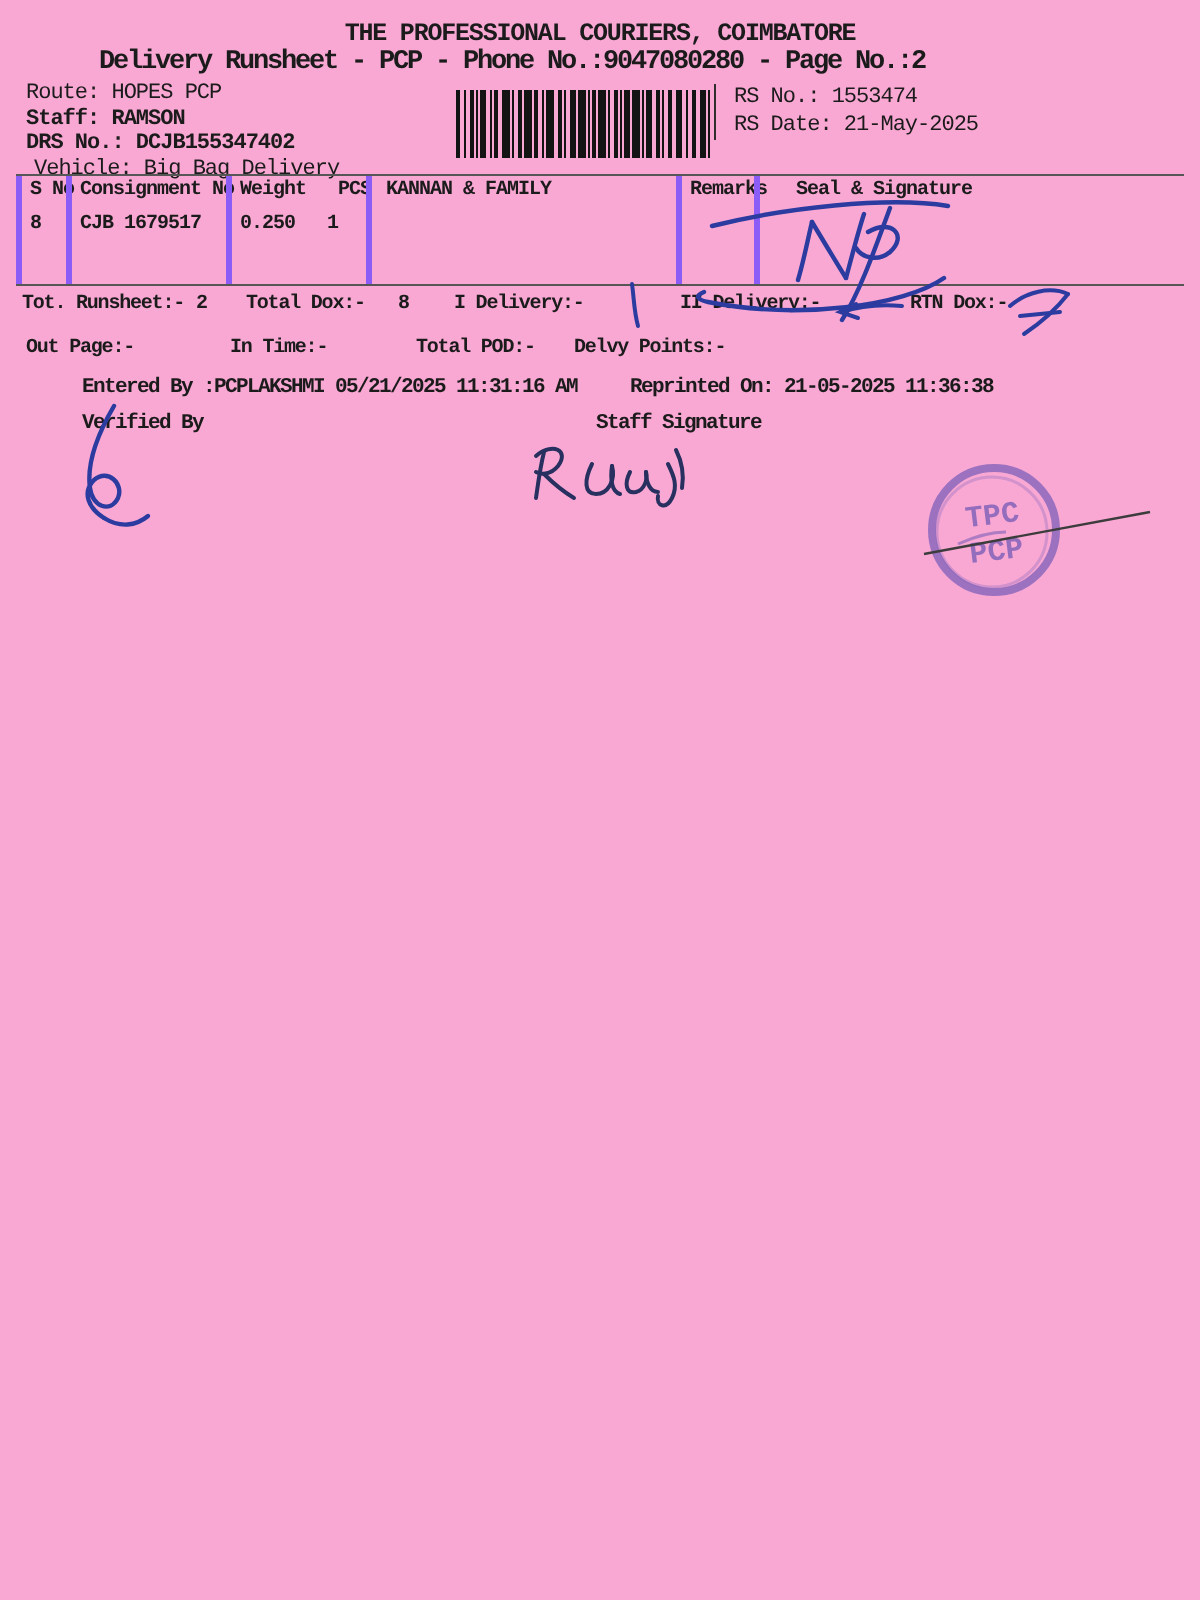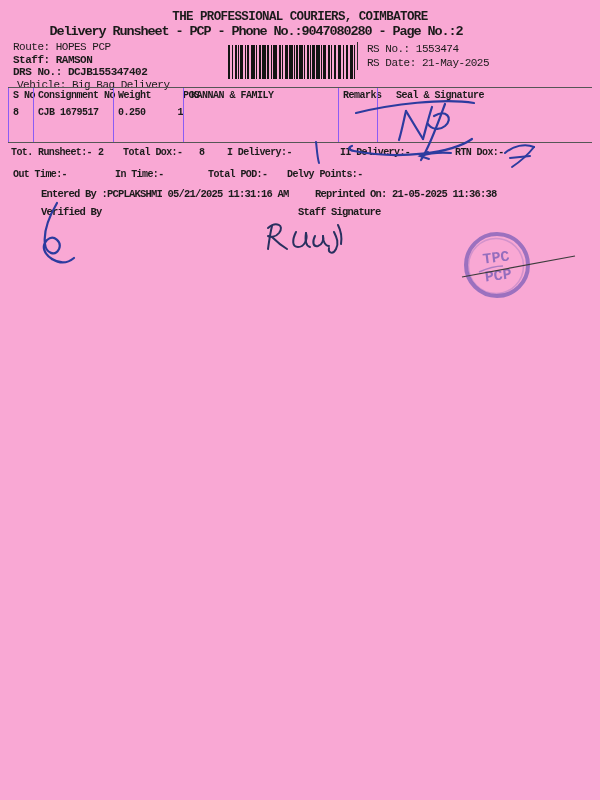--- a/index.html
+++ b/index.html
@@ -9,26 +9,26 @@
   .b{font-weight:bold;}
   .title1{top:10px;left:0;width:600px;text-align:center;font-size:12.5px;font-weight:bold;letter-spacing:-0.6px;}
   .title2{top:24px;left:0;width:512px;text-align:center;font-size:13.5px;font-weight:bold;letter-spacing:-1.1px;}
   .infoline{font-size:11px;letter-spacing:-0.5px;}
   .rs-block{position:absolute;left:357px;top:42px;border-left:1.5px solid #2e2e2e;padding-left:9px;}
   .rs-block div{font-size:11px;letter-spacing:-0.5px;line-height:14px;}
   
   .sheet-table{position:absolute;left:8px;top:87px;width:584px;height:56px;
                border-top:1.5px solid #565656;border-bottom:1.5px solid #565656;
                display:flex;box-sizing:border-box;}
-  .col{border-left:1px solid #8b5cf6;box-sizing:border-box;height:100%;}
+  .col{border-left:3px solid #8b5cf6;box-sizing:border-box;height:100%;}
   .cell{padding:2px 4px;font-size:10px;font-weight:bold;letter-spacing:-0.5px;white-space:pre;}
   .cell.hdr{height:13px;}
-  .wp{display:flex;gap:28px;}
+  .wp{display:flex;}
   .wp span{display:inline-block;}
-  .wp .second{margin-left:4px;}
+  .wp .second{margin-left:16px;}
   
   .sum{font-size:10px;font-weight:bold;letter-spacing:-0.6px;}
   .sum .val{margin-left:6px;}
   .meta{font-size:10.5px;font-weight:bold;letter-spacing:-0.8px;margin-left:28px;}
   .overlay{position:absolute;left:0;top:0;width:600px;height:800px;pointer-events:none;}
   .bc{position:absolute;left:228px;top:45px;}
 </style>
 </head>
 <body>
 
@@ -120,21 +120,21 @@
     </div>
   </div>
 
   <div class="abs sum" style="left:11px;top:147px;"><span>Tot. Runsheet:-</span><span class="val">2</span></div>
   <div class="abs sum" style="left:123px;top:147px;">Total Dox:-</div>
   <div class="abs sum" style="left:199px;top:147px;">8</div>
   <div class="abs sum" style="left:227px;top:147px;">I Delivery:-</div>
   <div class="abs sum" style="left:340px;top:147px;">II Delivery:-</div>
   <div class="abs sum" style="left:455px;top:147px;">RTN Dox:-</div>
 
-  <div class="abs sum" style="left:13px;top:169px;">Out Time:-</div>
+  <div class="abs sum" style="left:13px;top:169px;">Out Page:-</div>
   <div class="abs sum" style="left:115px;top:169px;">In Time:-</div>
   <div class="abs sum" style="left:208px;top:169px;">Total POD:-</div>
   <div class="abs sum" style="left:287px;top:169px;">Delvy Points:-</div>
 
   <div class="abs meta" style="left:13px;top:188px;">Entered By :PCPLAKSHMI 05/21/2025 11:31:16 AM</div>
   <div class="abs meta" style="left:287px;top:188px;">Reprinted On: 21-05-2025 11:36:38</div>
 
   <div class="abs meta" style="left:13px;top:206px;">Verified By</div>
   <div class="abs meta" style="left:270px;top:206px;">Staff Signature</div>
 

